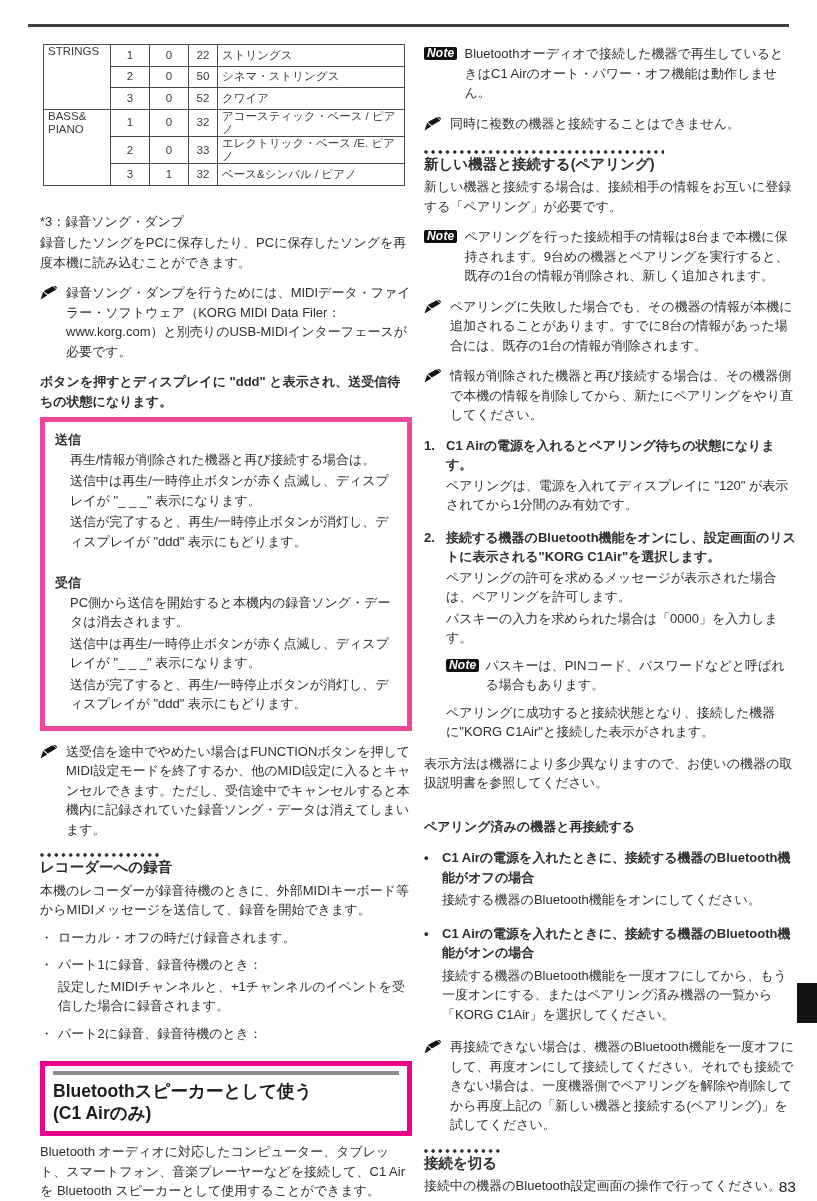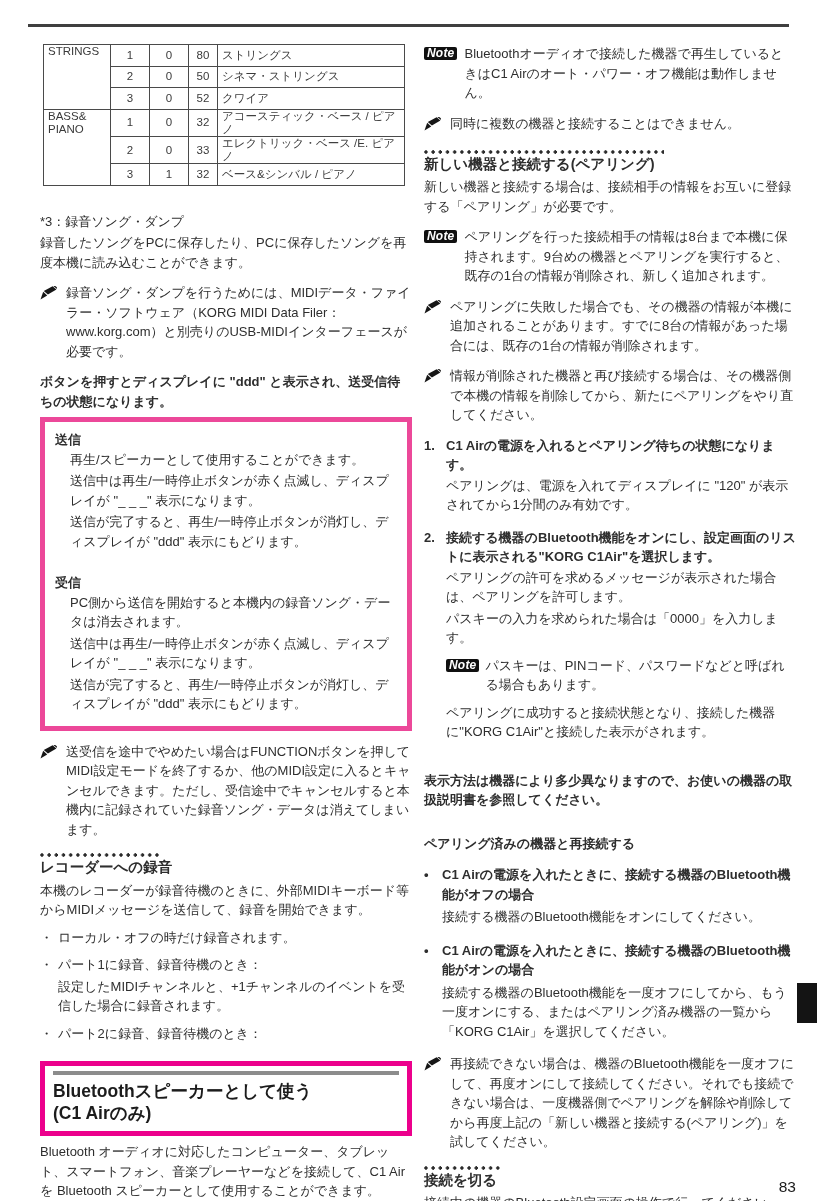--- a/index.html
+++ b/index.html
@@ -65,36 +65,36 @@
 
   .rb{display:flex;gap:8px;margin:12px 0 0 0;}
   .rb-dot{flex:0 0 10px;font-weight:bold;}
   .rb-body{flex:1;}
   .rb-sub{margin-top:3px;}
 
   .subhead{font-weight:bold;margin:24px 0 0 0;}
   .page-num{position:absolute;top:1156px;left:740px;width:56px;text-align:right;
     font-weight:normal;font-size:15.5px;color:#1a1a1a;margin-top:19px;}
   .edge-tab{position:absolute;right:0;top:983px;width:20px;height:40px;background:#141414;}
-  .mt10{margin-top:27px;font-weight:bold;}
+  .mt10{margin-top:10px;}
 </style>
 </head>
 <body>
 
 <div class="top-rule"></div>
 
 <div class="col col-left">
 
   <table class="voice">
     <tbody>
       <tr>
         <td class="gname" rowspan="3">STRINGS</td>
         <td class="n1">1</td>
         <td class="n2">0</td>
-        <td class="n3">80</td>
+        <td class="n3">22</td>
         <td class="desc">ストリングス</td>
       </tr>
       <tr>
         <td class="n1">2</td>
         <td class="n2">0</td>
         <td class="n3">50</td>
         <td class="desc">シネマ・ストリングス</td>
       </tr>
       <tr>
         <td class="n1">3</td>
@@ -139,21 +139,21 @@
         </svg>
     </span>
     <span class="ntext">録音ソング・ダンプを行うためには、MIDIデータ・ファイラー・ソフトウェア（KORG MIDI Data Filer：www.korg.com）と別売りのUSB-MIDIインターフェースが必要です。</span>
   </div>
 
   <p class="bold">ボタンを押すとディスプレイに "ddd" と表示され、送受信待ちの状態になります。</p>
 
   <div class="mbox">
     <div class="sendrecv-label">送信</div>
     <div class="sr-lines">
-      <p>再生/スピーカーとして使用することができます。</p>
+      <p>再生/情報が削除された機器と再び接続する場合は。</p>
       <p>送信中は再生/一時停止ボタンが赤く点滅し、ディスプレイが "_ _ _" 表示になります。</p>
       <p>送信が完了すると、再生/一時停止ボタンが消灯し、ディスプレイが "ddd" 表示にもどります。</p>
     </div>
     <div class="sendrecv-label sr-gap">受信</div>
     <div class="sr-lines">
       <p>PC側から送信を開始すると本機内の録音ソング・データは消去されます。</p>
       <p>送信中は再生/一時停止ボタンが赤く点滅し、ディスプレイが "_ _ _" 表示になります。</p>
       <p>送信が完了すると、再生/一時停止ボタンが消灯し、ディスプレイが "ddd" 表示にもどります。</p>
     </div>
   </div>

